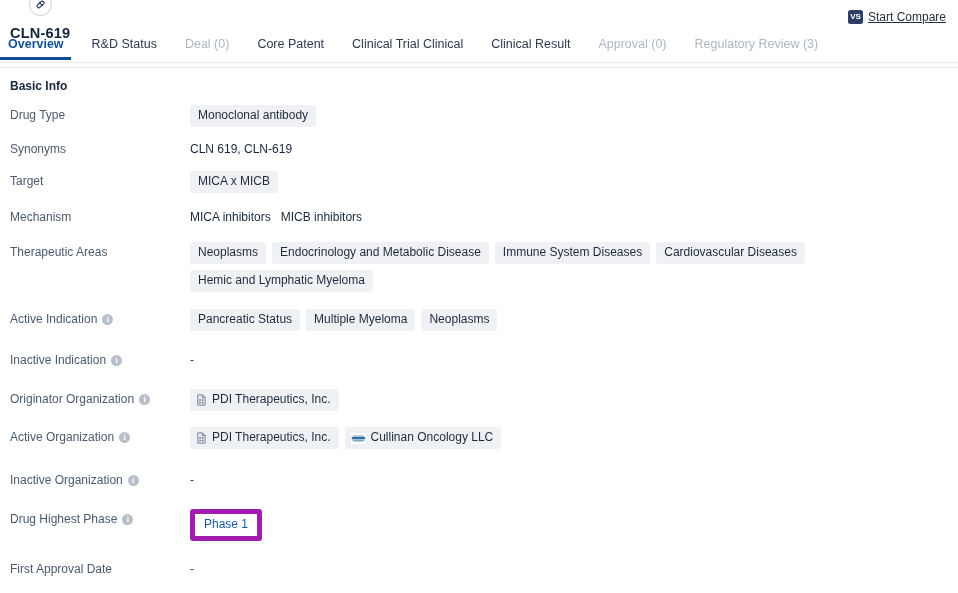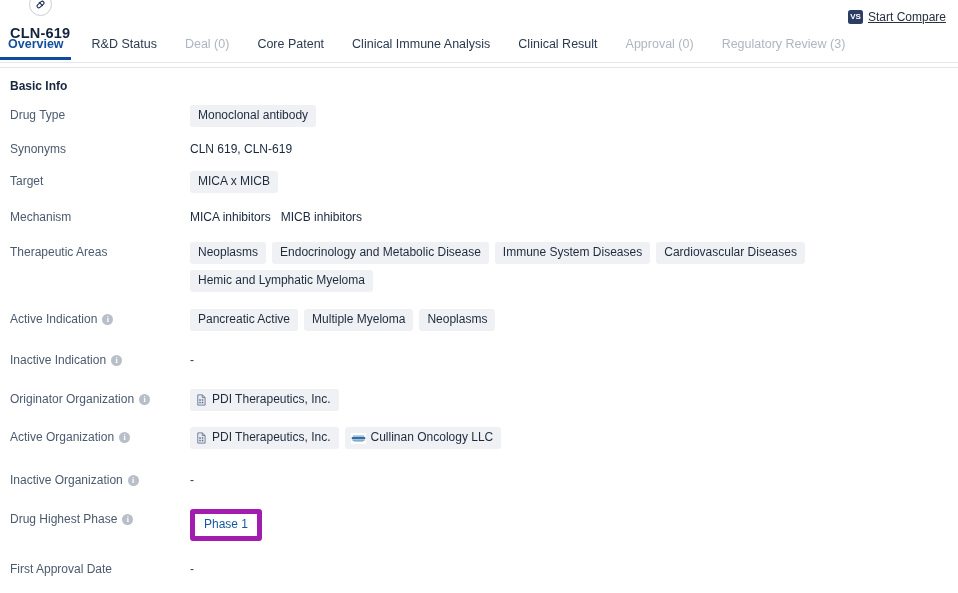--- a/index.html
+++ b/index.html
@@ -250,21 +250,21 @@
     <span class="vs-icon">VS</span>
     <span class="compare-label">Start Compare</span>
   </div>
 </div>
 
 <div class="tabbar">
   <div class="tab active">Overview</div>
   <div class="tab">R&amp;D Status</div>
   <div class="tab disabled">Deal (0)</div>
   <div class="tab">Core Patent</div>
-  <div class="tab">Clinical Immune Analysis</div>
+  <div class="tab">Clinical Trial Clinical</div>
   <div class="tab">Clinical Result</div>
   <div class="tab disabled">Approval (0)</div>
   <div class="tab disabled">Regulatory Review (3)</div>
 </div>
 <div class="page-divider"></div>
 
 <div class="content">
 
   <div class="section-title">Basic Info</div>
 
@@ -319,21 +319,21 @@
       <span class="tag">Hemic and Lymphatic Myeloma</span>
     </div>
   </div>
 
   <div class="row" style="margin-bottom:19px;">
     <div class="row-label">
       <span>Active Indication</span>
       <i class="info-icon">i</i>
     </div>
     <div class="row-value">
-      <span class="tag">Pancreatic Active</span>
+      <span class="tag">Pancreatic Status</span>
       <span class="tag">Multiple Myeloma</span>
       <span class="tag">Neoplasms</span>
     </div>
   </div>
 
   <div class="row" style="margin-bottom:21px;">
     <div class="row-label">
       <span>Inactive Indication</span>
       <i class="info-icon">i</i>
     </div>

